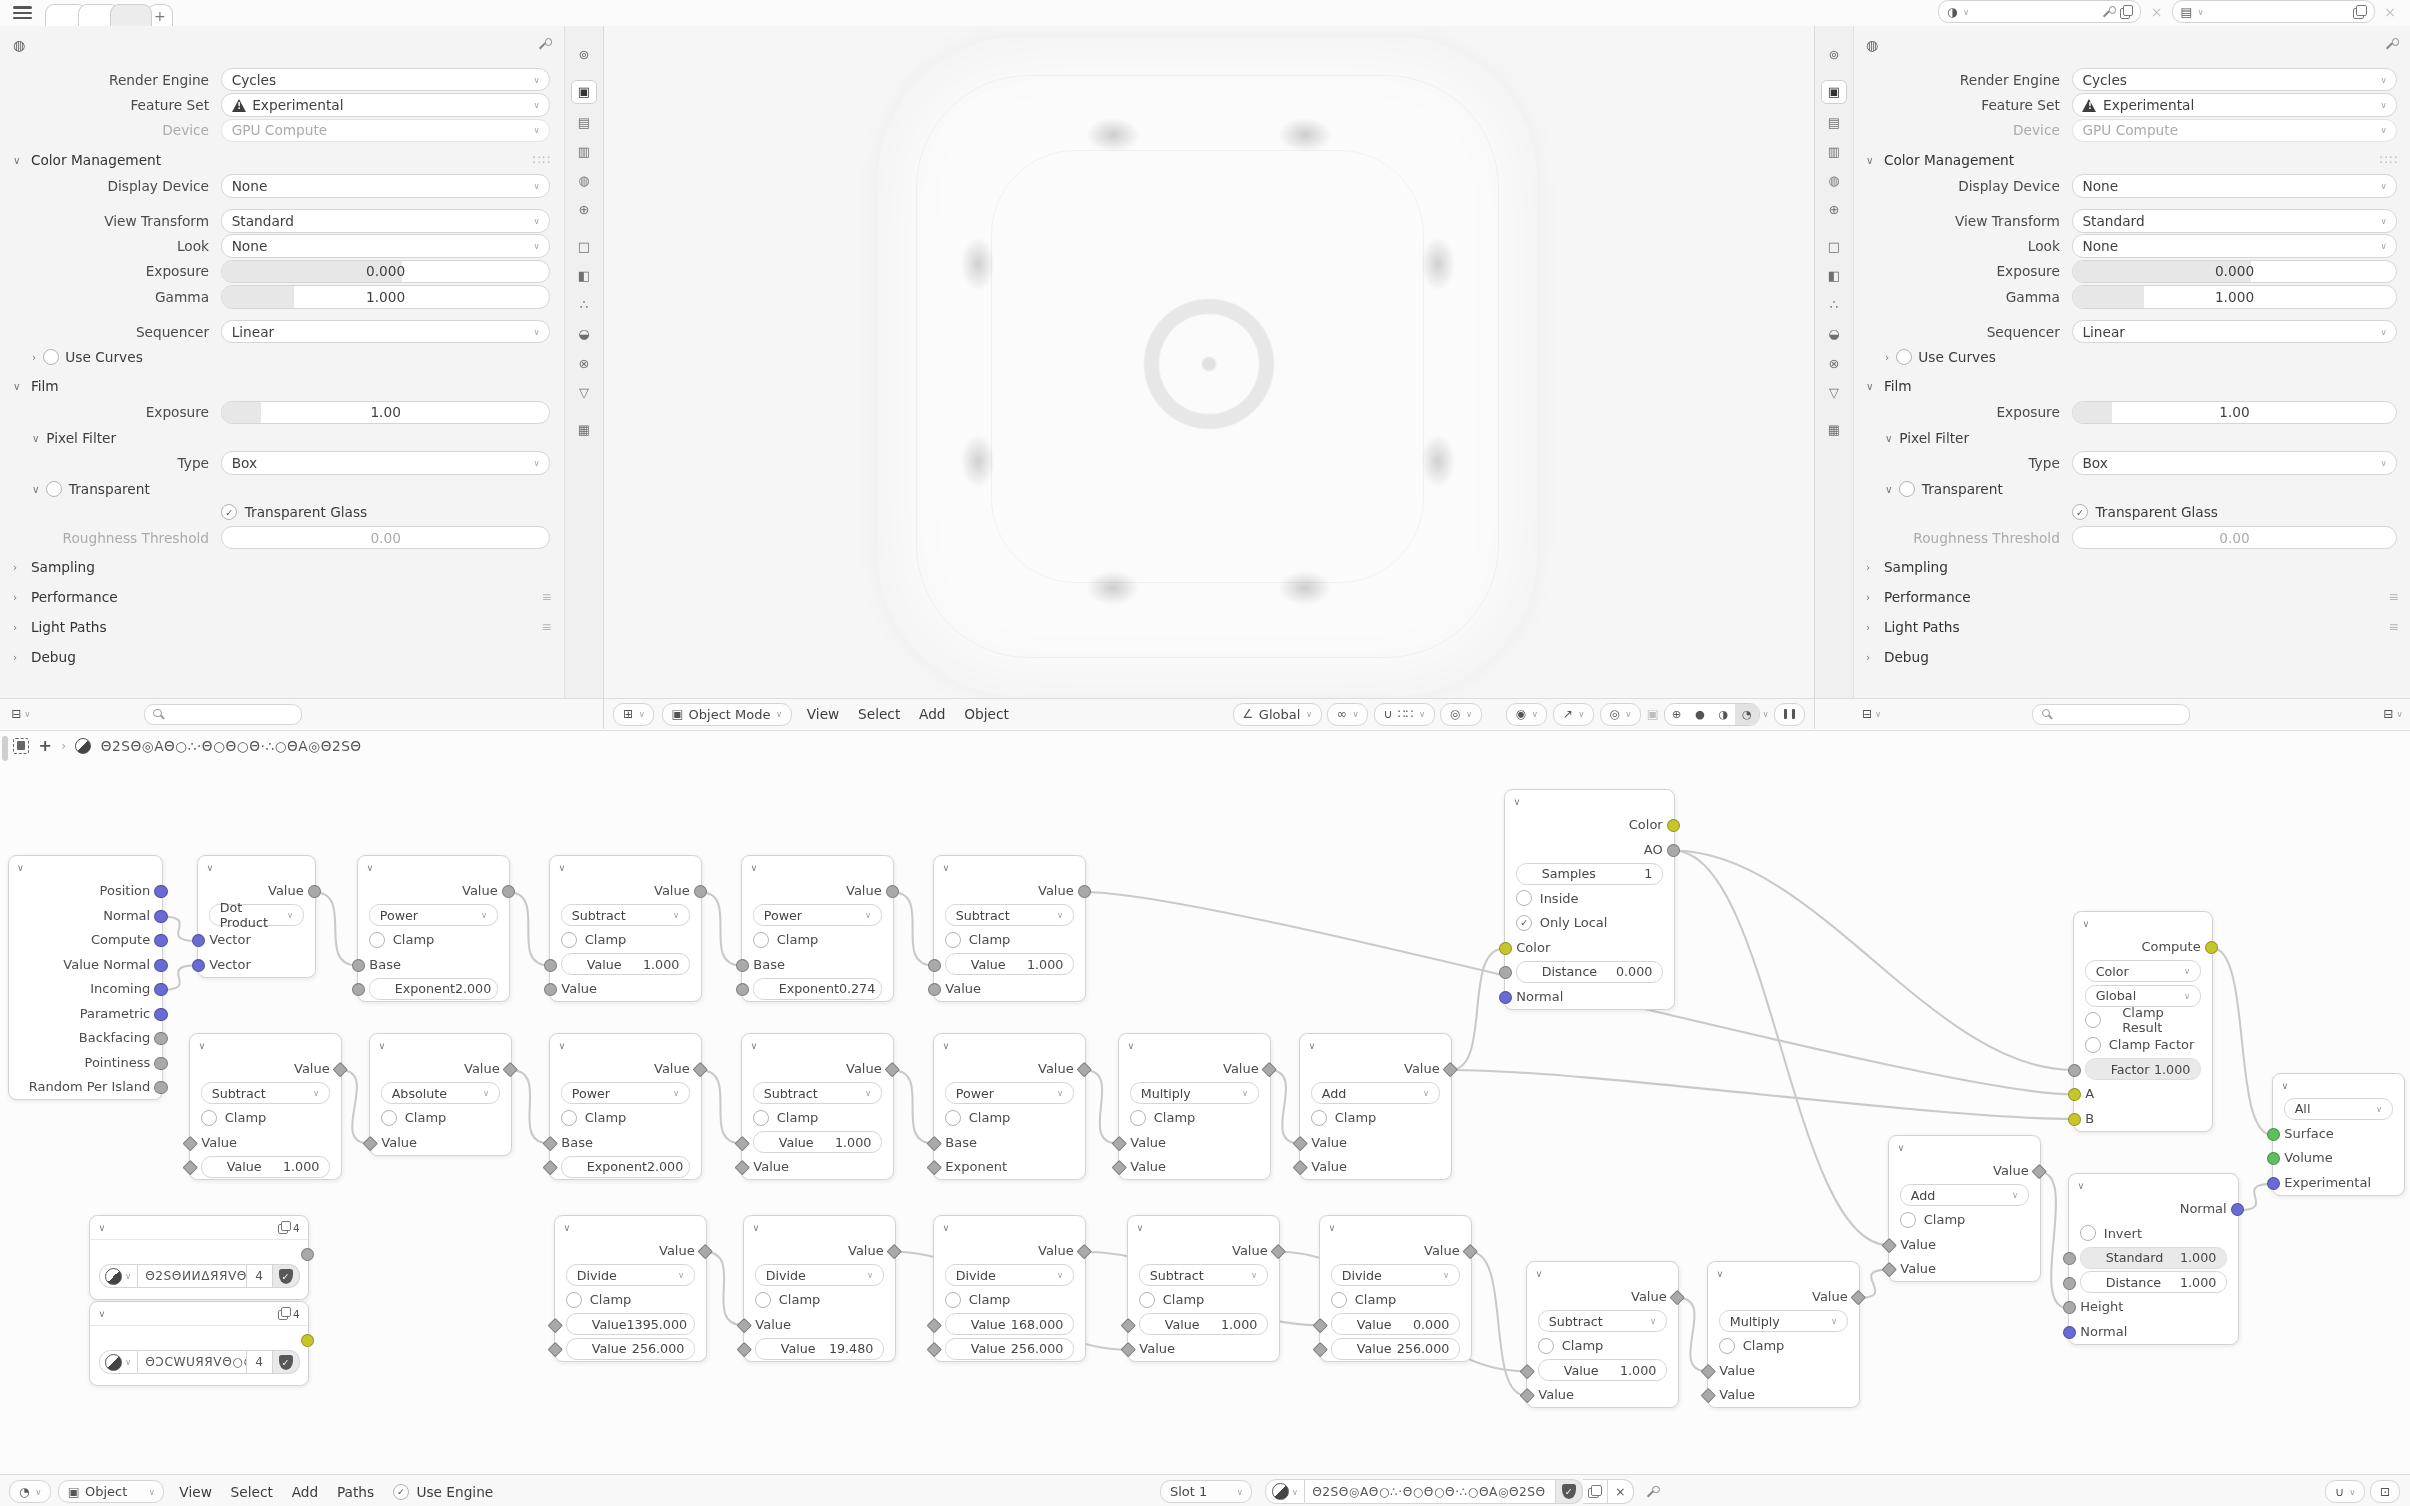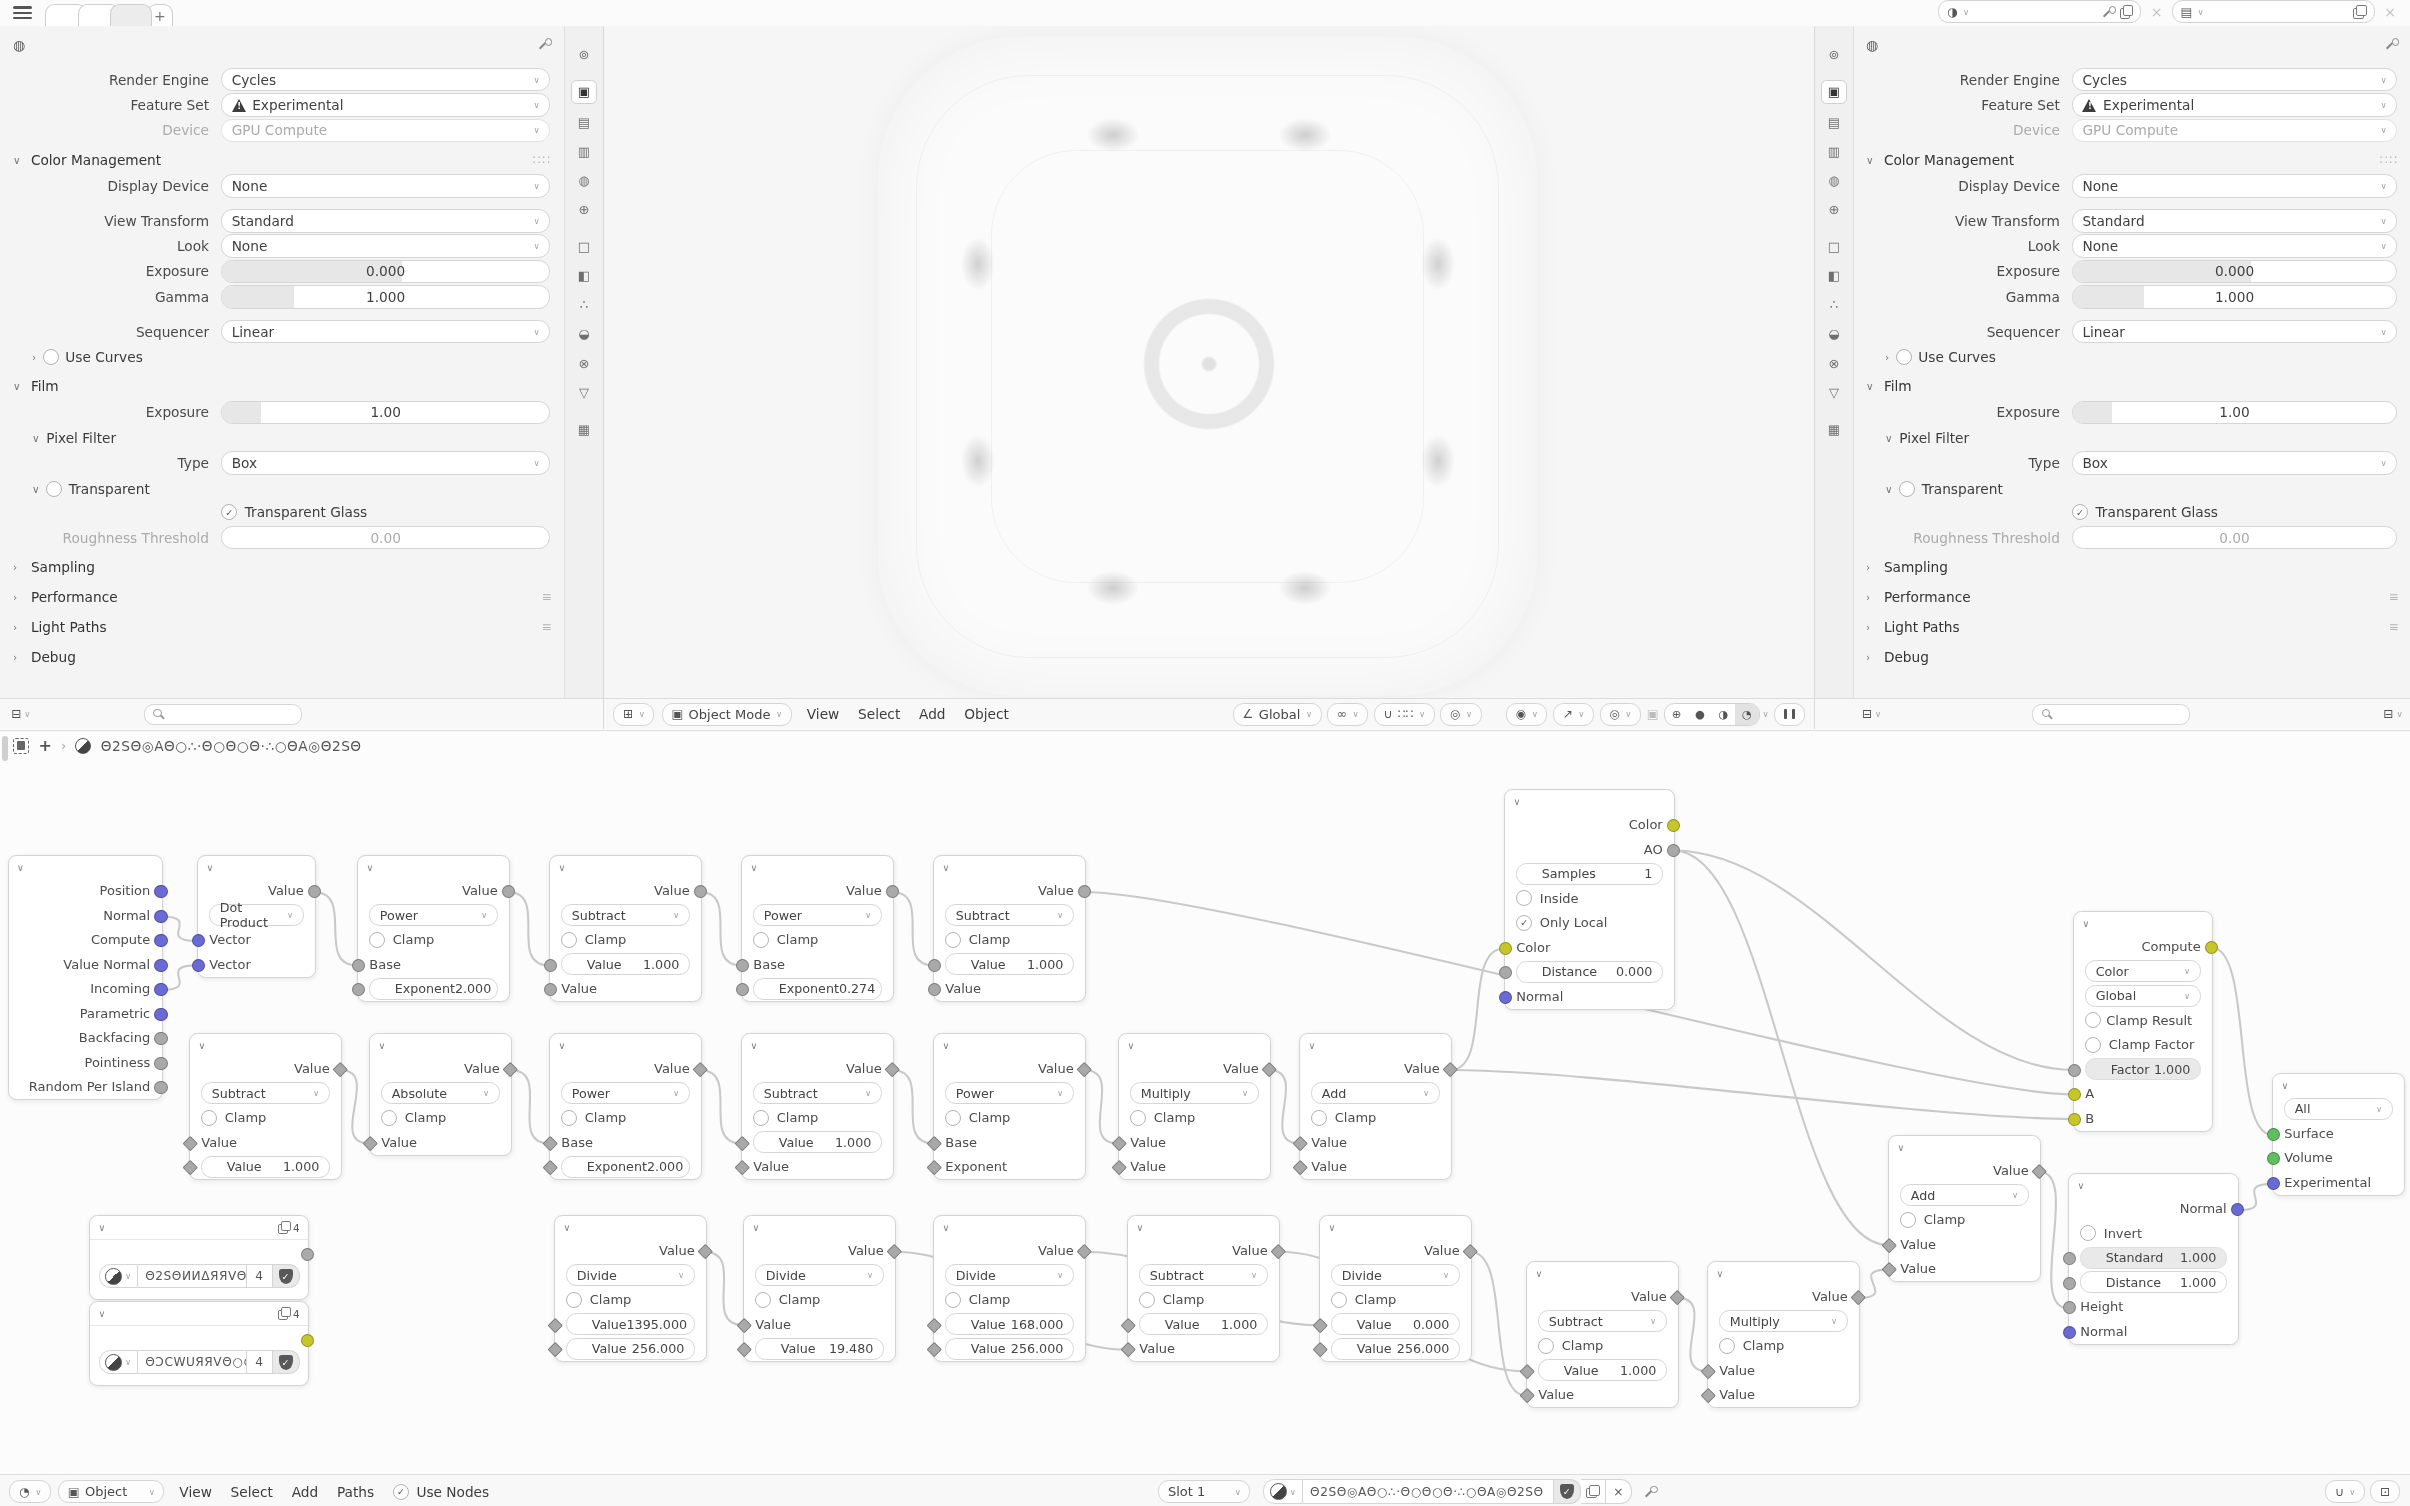--- a/index.html
+++ b/index.html
@@ -1358,21 +1358,21 @@
           <span>Color</span>
           <span class="chev">∨</span>
         </div>
       </div>
       <div class="nrow">
         <div class="npill">
           <span>Global</span>
           <span class="chev">∨</span>
         </div>
       </div>
-      <div class="nrow" style="gap: 5px;">
+      <div class="nrow" style="gap: 21px;">
         <span class="circ"></span>
         <span>Clamp Result</span>
       </div>
       <div class="nrow" style="gap: 7.5px;">
         <span class="circ"></span>
         <span>Clamp Factor</span>
       </div>
       <div class="nrow">
         <div class="npill nnum gray">
           <span class="vl">Factor</span>
@@ -1471,21 +1471,21 @@
       <span class="chev" style="margin-left:auto">∨</span>
   </div>
   <div id="nmenus" style="display:flex;margin-left:5.6px">
       <span class="hmenu">View</span>
       <span class="hmenu">Select</span>
       <span class="hmenu">Add</span>
       <span class="hmenu">Paths</span>
     </div>
   <div class="pchkrow" style="margin-left:9.4px">
     <span class="circ">✓</span>
-    <span>Use Nodes</span>
+    <span>Use Engine</span>
   </div>
   <div class="hpill" style="margin-left:auto;width:73px">
     <span>Slot 1</span>
       <span class="chev" style="margin-left:auto">∨</span>
   </div>
   <div style="display:flex;align-items:center;margin-left:13px">
     <div class="texsel">
       <span class="matdot" style="width:15px;height:15px"></span>
       <span class="chev">∨</span>
     </div>

